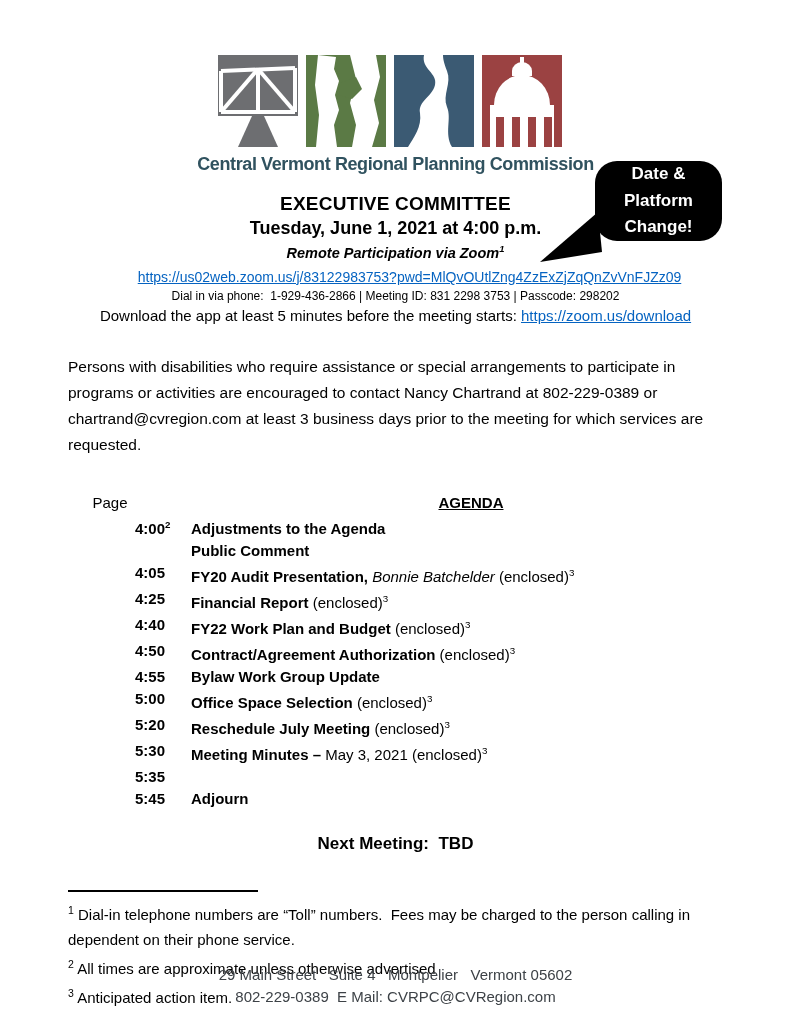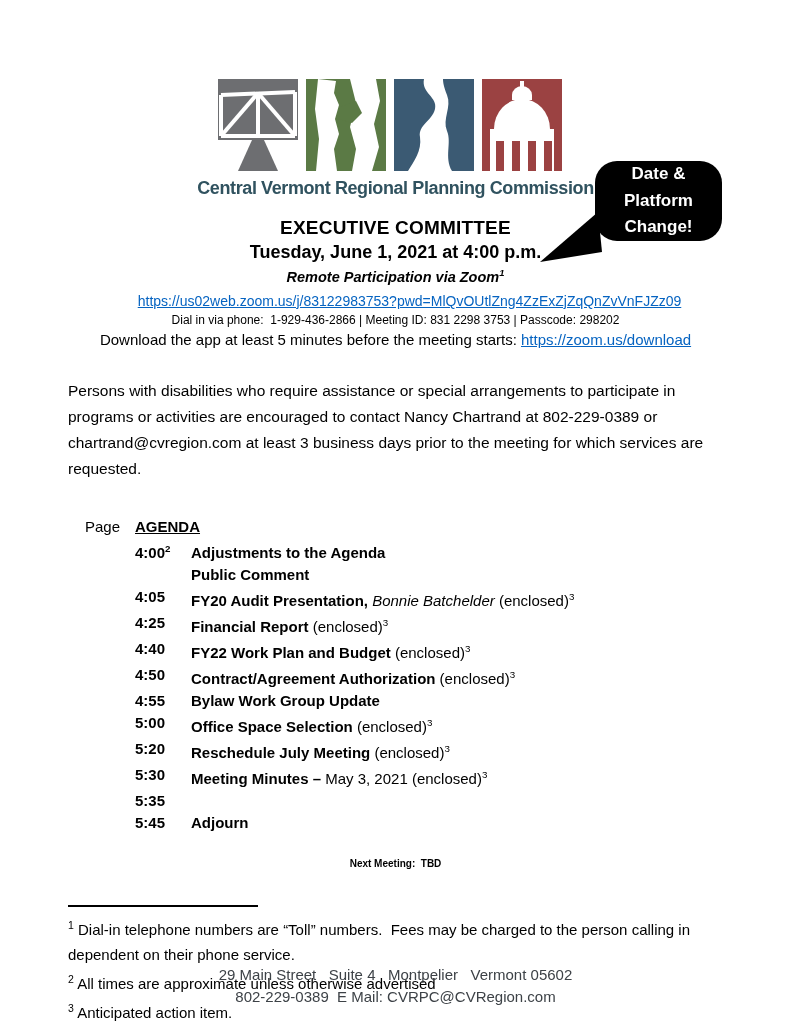--- a/index.html
+++ b/index.html
@@ -9,21 +9,21 @@
     width:791px; height:1024px;
     margin:0 auto;
     background:#ffffff;
     font-family:"Liberation Sans", sans-serif;
     color:#000;
     overflow:hidden;
   }
   .preserve { white-space:pre-wrap; }
 
   
-  .logo-block { padding-top:55px; text-align:center;margin-top:24px; }
+  .logo-block { padding-top:55px; text-align:center; }
   .logo-svg { display:inline-block; }
   .wordmark {
     margin-top:3px;
     text-align:center;
     font-size:18px;
     font-weight:bold;
     letter-spacing:-0.4px;
     color:#30525f;
   }
 
@@ -59,30 +59,30 @@
   
   .notice {
     margin:30px 68px 0 68px;
     font-size:15.5px;
     line-height:26px;
     text-align:left;
   }
 
   
   .agenda { margin:34px 0 0 85px; font-size:15px; }
-  .agenda-header { display:grid; grid-template-columns:50px auto; column-gap:0; }
+  .agenda-header { display:grid; grid-template-columns:50px auto; column-gap:16px;text-align:center; }
   .agenda-page-label { font-weight:normal; }
   .agenda-heading { font-weight:bold; text-decoration:underline; }
   .agenda-row { display:grid; grid-template-columns:50px 56px auto; line-height:22px; }
   .agenda-row .col-time { font-weight:bold; }
   .agenda-row .col-desc b { font-weight:bold; }
   .agenda-row .col-desc i { font-style:italic; }
   .agenda-header { line-height:22px; }
 
-  .next-meeting { margin-top:24px; text-align:center; font-weight:bold; font-size:10px; }
+  .next-meeting { margin-top:24px; text-align:center; font-weight:bold; font-size:17px; }
 
   
   .footnote-rule {
     margin:36px 0 6px 68px;
     width:190px; height:0;
     border-top:2px solid #000;
   }
   .footnotes { margin:0 64px 0 68px; font-size:15px; line-height:25px; }
   .footnotes sup { font-size:0.7em; }
 

